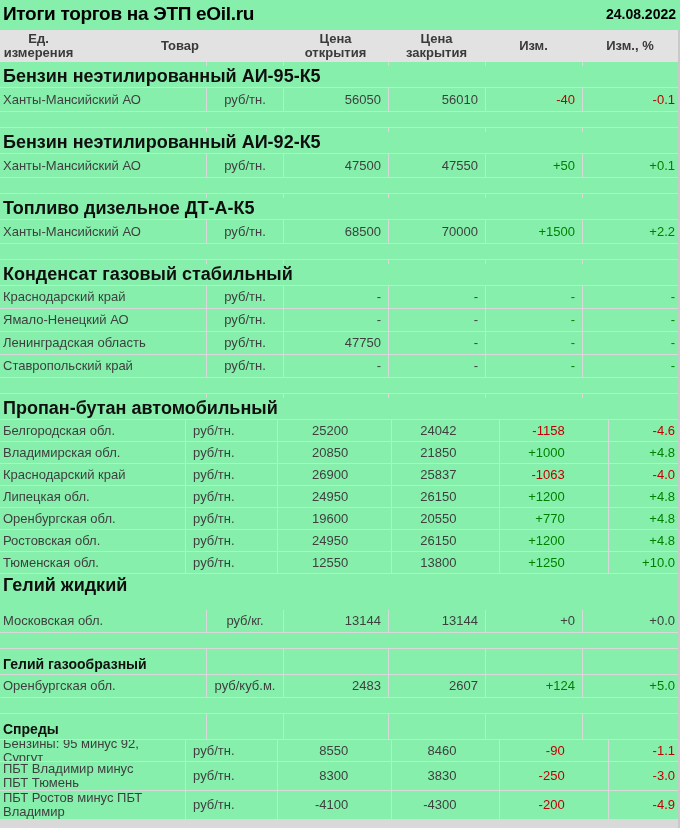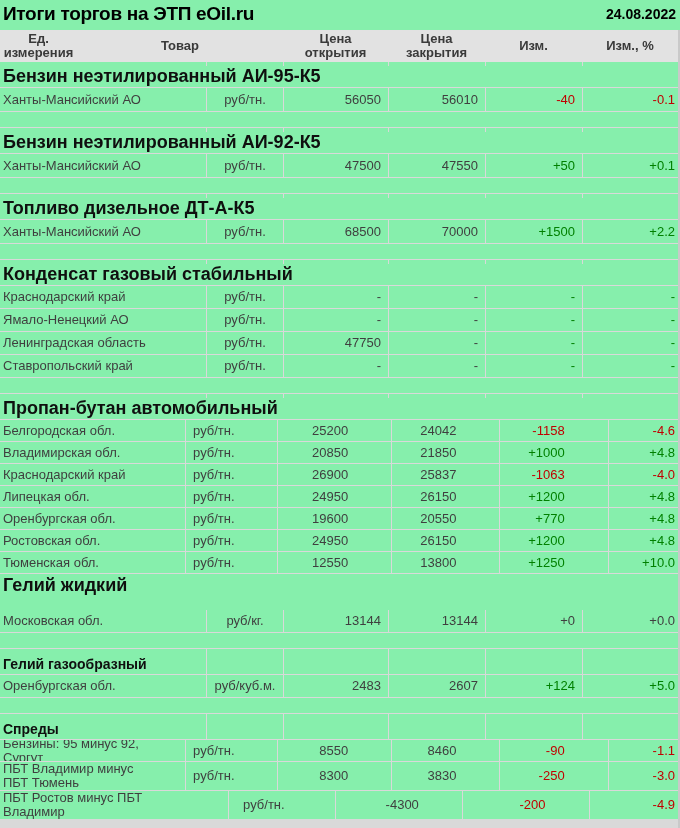--- a/index.html
+++ b/index.html
@@ -376,20 +376,21 @@
           <div class="cell c2 num vb neu">8300</div>
           <div class="cell c3 num vb neu">3830</div>
           <div class="cell c4 num vb neg">-250</div>
           <div class="cell c5 num last vb neg">-3.0</div>
         </div>
         <div class="row">
           <div class="cell c0 left">
             <div>ПБТ Ростов минус ПБТ Владимир</div>
           </div>
           <div class="cell c1 center vb">руб/тн.</div>
+          <div class="cell c2 num vb neu">-4100</div>
           <div class="cell c3 num vb neu">-4300</div>
           <div class="cell c4 num vb neg">-200</div>
           <div class="cell c5 num last vb neg">-4.9</div>
         </div>
       </div>
       <div class="footer-bar"></div>
     </div>
 </div>
 
 </body></html>

